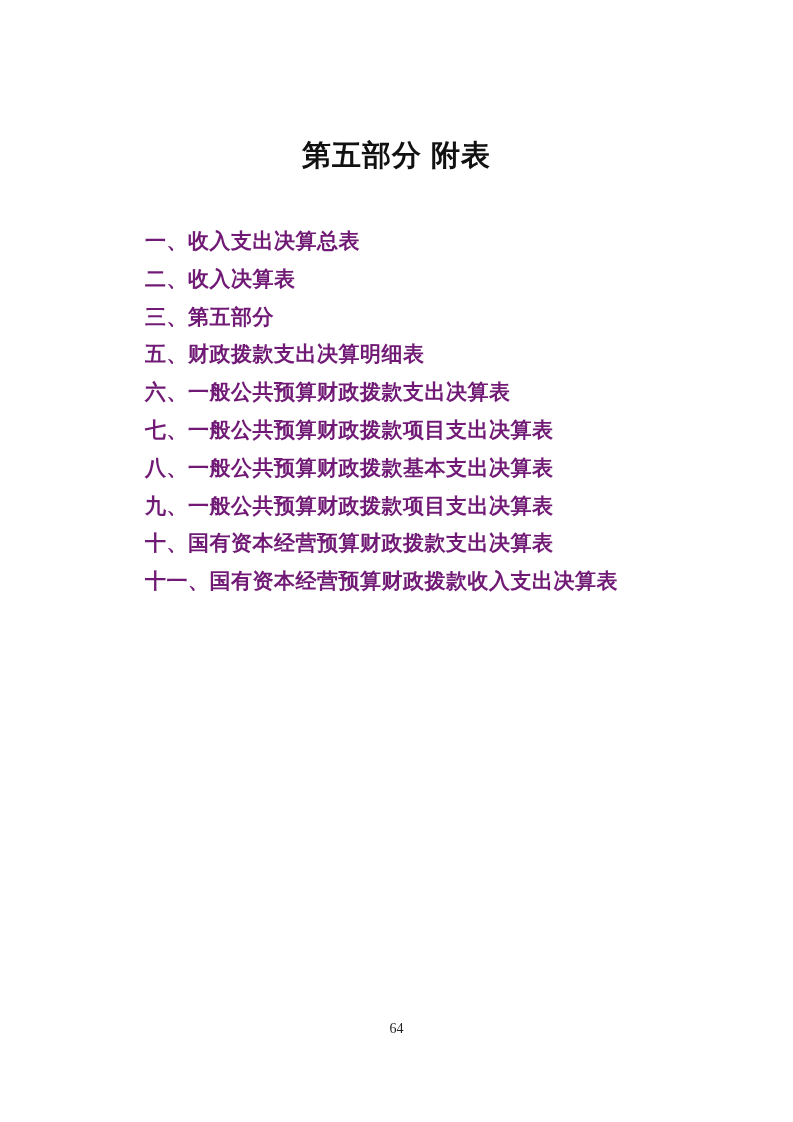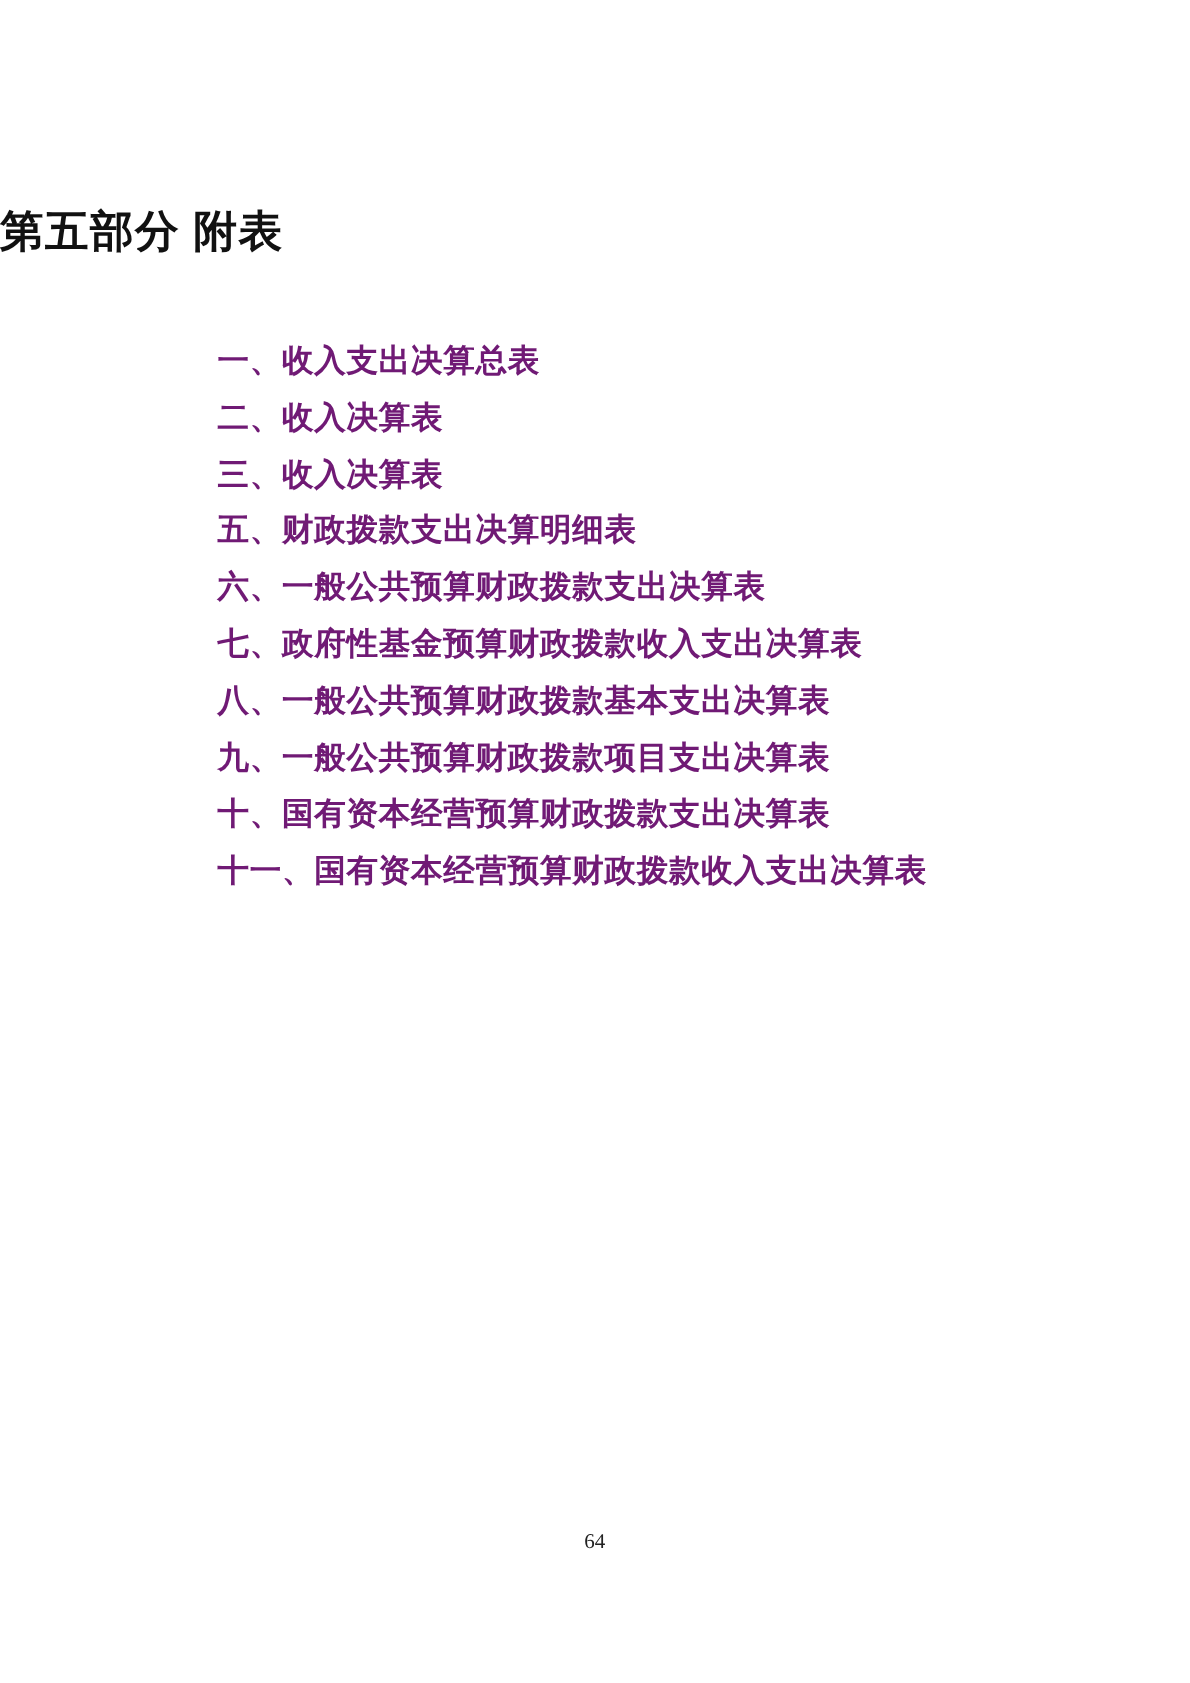--- a/index.html
+++ b/index.html
@@ -15,20 +15,21 @@
     width: 793px;
     height: 1122px;
     background: #ffffff;
     color: #111111;
   }
   .page-title {
     position: absolute;
     top: 139px;
     left: 0;
     width: 100%;
+    text-align: center;
     font-size: 29px;
     font-weight: 700;
     letter-spacing: 1px;
     line-height: 33px;
     color: #111111;
   }
   .toc {
     position: absolute;
     top: 222px;
     left: 145px;
@@ -56,24 +57,24 @@
 </style>
 </head>
 <body>
 
 <div class="page">
   <div class="page-title">第五部分 附表</div>
 
   <div class="toc">
       <div class="toc-item">一、收入支出决算总表</div>
       <div class="toc-item">二、收入决算表</div>
-      <div class="toc-item">三、收入决算表</div>
+      <div class="toc-item">三、第五部分</div>
       <div class="toc-item">五、财政拨款支出决算明细表</div>
       <div class="toc-item">六、一般公共预算财政拨款支出决算表</div>
-      <div class="toc-item">七、政府性基金预算财政拨款收入支出决算表</div>
+      <div class="toc-item">七、一般公共预算财政拨款项目支出决算表</div>
       <div class="toc-item">八、一般公共预算财政拨款基本支出决算表</div>
       <div class="toc-item">九、一般公共预算财政拨款项目支出决算表</div>
       <div class="toc-item">十、国有资本经营预算财政拨款支出决算表</div>
       <div class="toc-item">十一、国有资本经营预算财政拨款收入支出决算表</div>
     </div>
 
   <div class="page-number">64</div>
 </div>
 
 </body></html>

